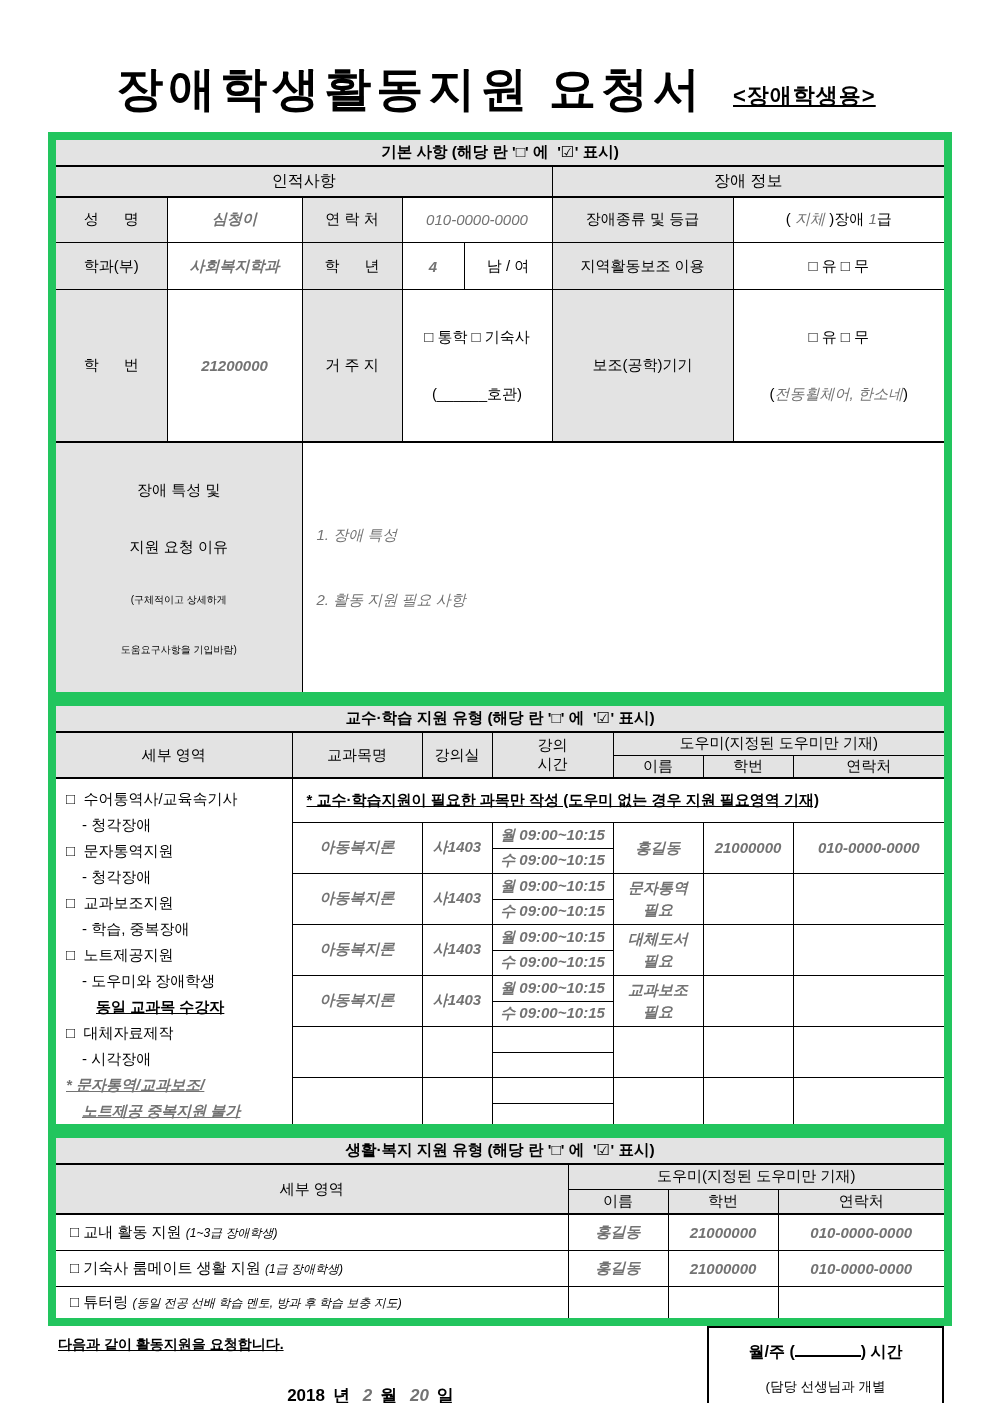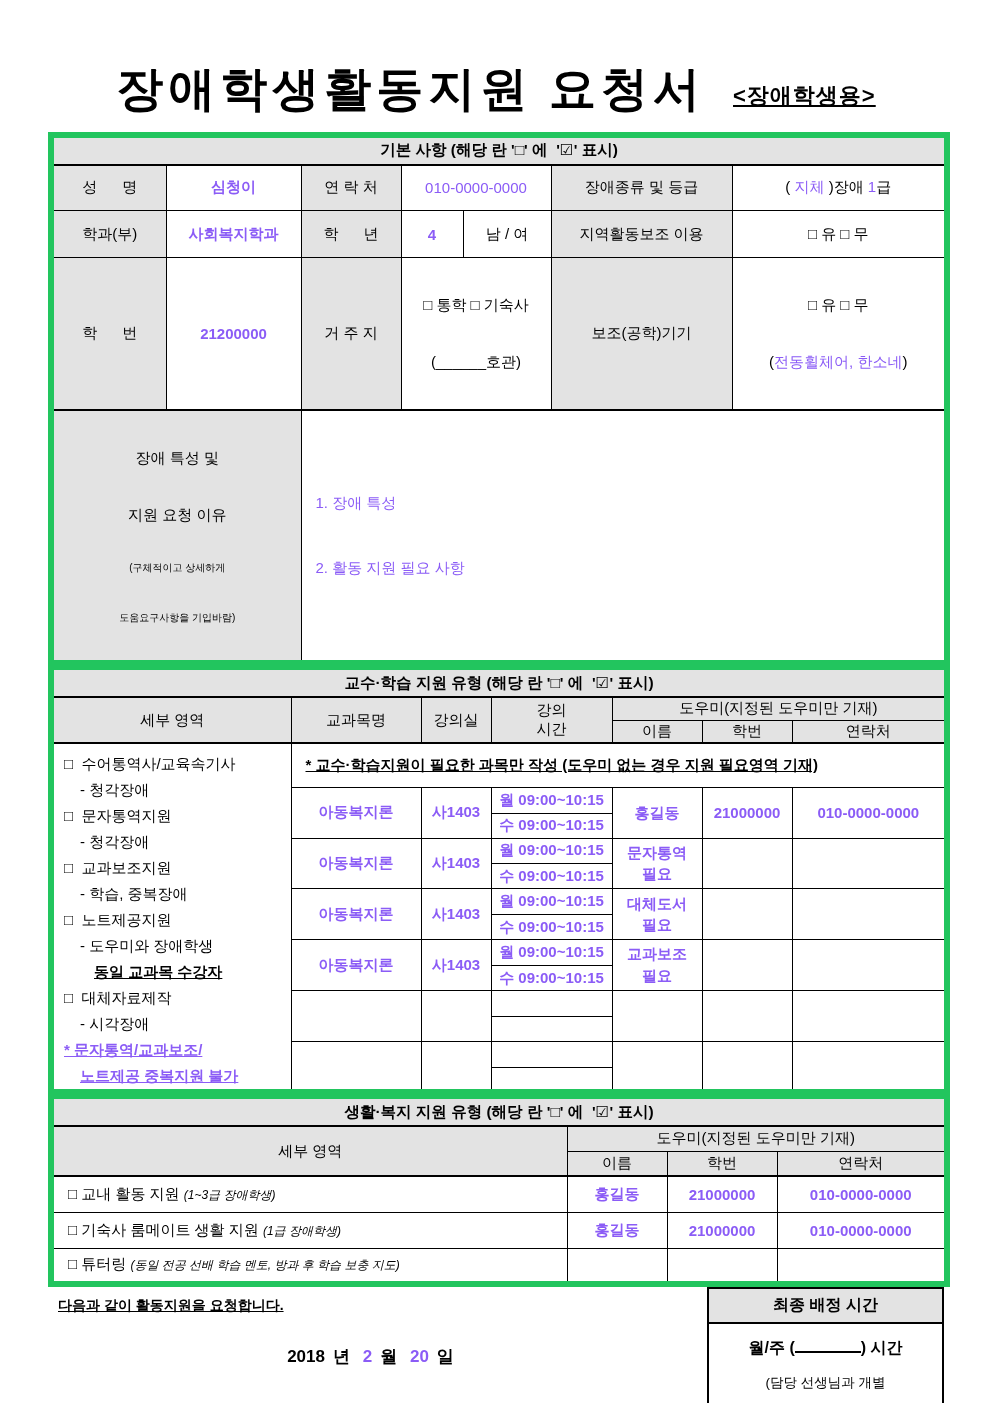--- a/index.html
+++ b/index.html
@@ -1,31 +1,31 @@
 <!DOCTYPE html>
 <html><head>
 <meta charset="utf-8">
 <style>
   * { box-sizing: border-box; }
   body { margin: 0; background: #ffffff; }
   .page {
     position: relative; width: 992px; height: 1403px; background: #fff;
     font-family: "Liberation Sans", "DejaVu Sans", sans-serif; color: #000; overflow: hidden;
   }
-  .red  { color: #8b5cf6; }
+  .red  { color: #737373; font-style: italic; }
   .bold { font-weight: bold; }
   .u    { text-decoration: underline; }
 
   
   .title-row { display: flex; align-items: flex-end; justify-content: center; gap: 28px; padding-top: 64px; margin-bottom: 15px; }
   .main-title { margin: 0; font-family: "Liberation Serif", "DejaVu Serif", serif; font-size: 47px; font-weight: bold; letter-spacing: 5px; line-height: 1.1; white-space: nowrap; }
   .badge { font-size: 22px; font-weight: bold; text-decoration: underline; padding-bottom: 5px; letter-spacing: 1px; white-space: nowrap; }
 
   
-  table.form-table { border-collapse: collapse; table-layout: fixed; width: 896px; margin: 16px 0 0 48px; border: 6px solid #22c55e; }
+  table.form-table { border-collapse: collapse; table-layout: fixed; width: 896px; margin: 16px 0 0 48px; border: 8px solid #22c55e; }
   table.form-table + table.form-table { margin-top: -2px; }
   .form-table td { border: 1px solid #000; text-align: center; vertical-align: middle; font-size: 15px; padding: 1px 2px; overflow: hidden; }
   .form-table td.section-title { background: #e3e3e3; font-weight: bold; font-size: 15.5px; border-top: 2px solid #000; border-bottom: 2px solid #000; white-space: pre; }
   .form-table td.lbl { background: #e3e3e3; white-space: pre; }
   .form-table td.subheader { background: #e3e3e3; border-bottom: 2px solid #000; font-size: 16px; white-space: pre; }
   .form-table td.val { white-space: pre; }
 
   .basic-table tr.r-title { height: 30px; }
   .basic-table tr.r-sub   { height: 31px; }
   .basic-table tr.r1      { height: 46px; }
@@ -93,20 +93,24 @@
         <col style="width:100px">
         <col style="width:62px">
       <col style="width:88px">
         <col style="width:181px">
         <col style="width:215px">
     </colgroup>
     <tbody>
         <tr class="r-title">
       <td colspan="7" class="section-title">기본 사항 (해당 란 '□' 에  '☑' 표시)</td>
     </tr>
+    <tr class="r-sub">
+      <td colspan="5" class="subheader">인적사항</td>
+      <td colspan="2" class="subheader">장애 정보</td>
+    </tr>
     <tr class="r1">
       <td class="lbl">성      명</td>
       <td class="val red bold">심청이</td>
       <td class="lbl">연 락 처</td>
       <td colspan="2" class="val red">010-0000-0000</td>
       <td class="lbl">장애종류 및 등급</td>
       <td class="val"><span>(</span> <span class="red">지체</span> <span>)장애</span> <span class="red">1</span><span>급</span></td>
     </tr>
     <tr class="r2">
       <td class="lbl">학과(부)</td>
@@ -310,21 +314,20 @@
     <div class="footer-left">
       <p class="request">다음과 같이 활동지원을 요청합니다.</p>
       <p class="date-line">
         <span>2018</span><span>년</span>
         <span class="red">2</span><span>월</span>
         <span class="red">20</span><span>일</span>
       </p>
 
     </div>
     <div class="final-box">
-      <div class="final-title">최종 배정 시간</div>
       <div class="final-body">
         <div class="final-line1"><span>월/주 (</span><span class="blank-underline"></span><span>) 시간</span></div>
         <div class="final-line2">(담당 선생님과 개별</div>
 
       </div>
     </div>
   </div>
 
 </div>
 

